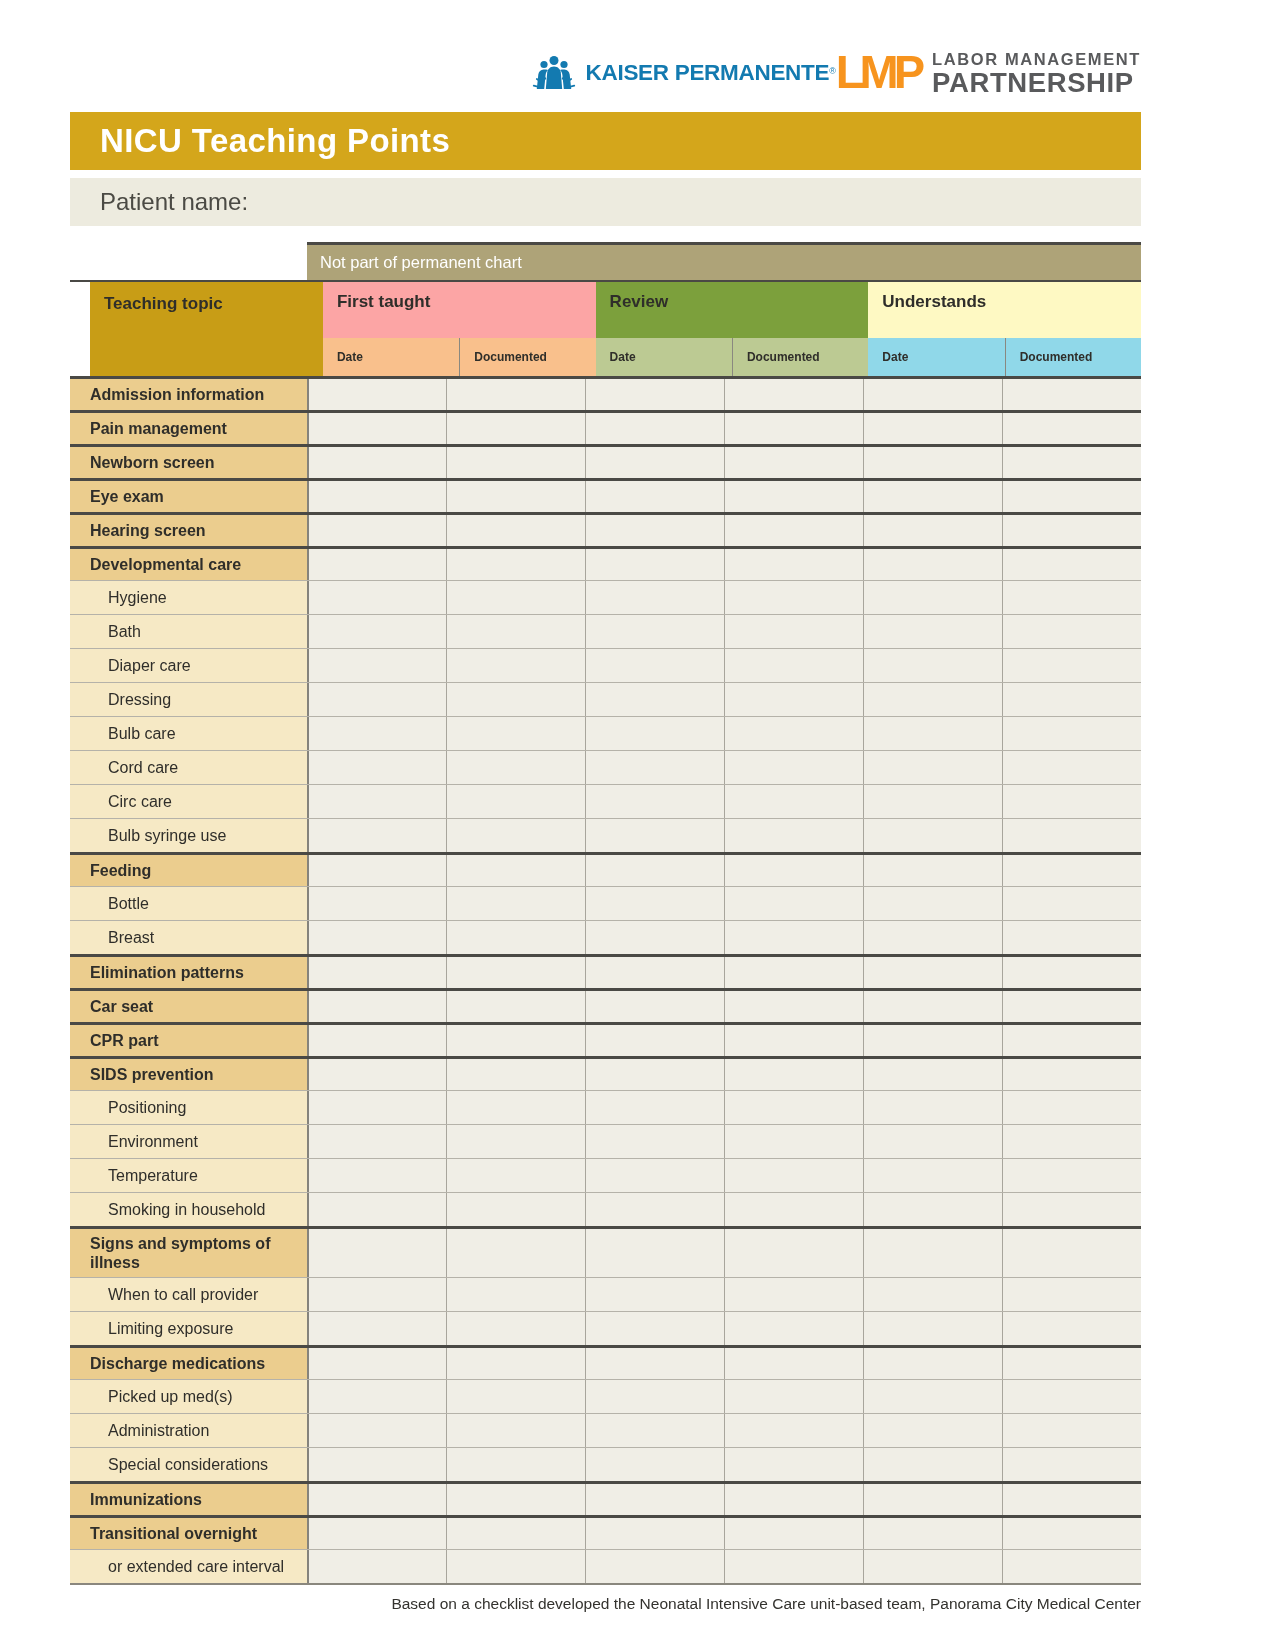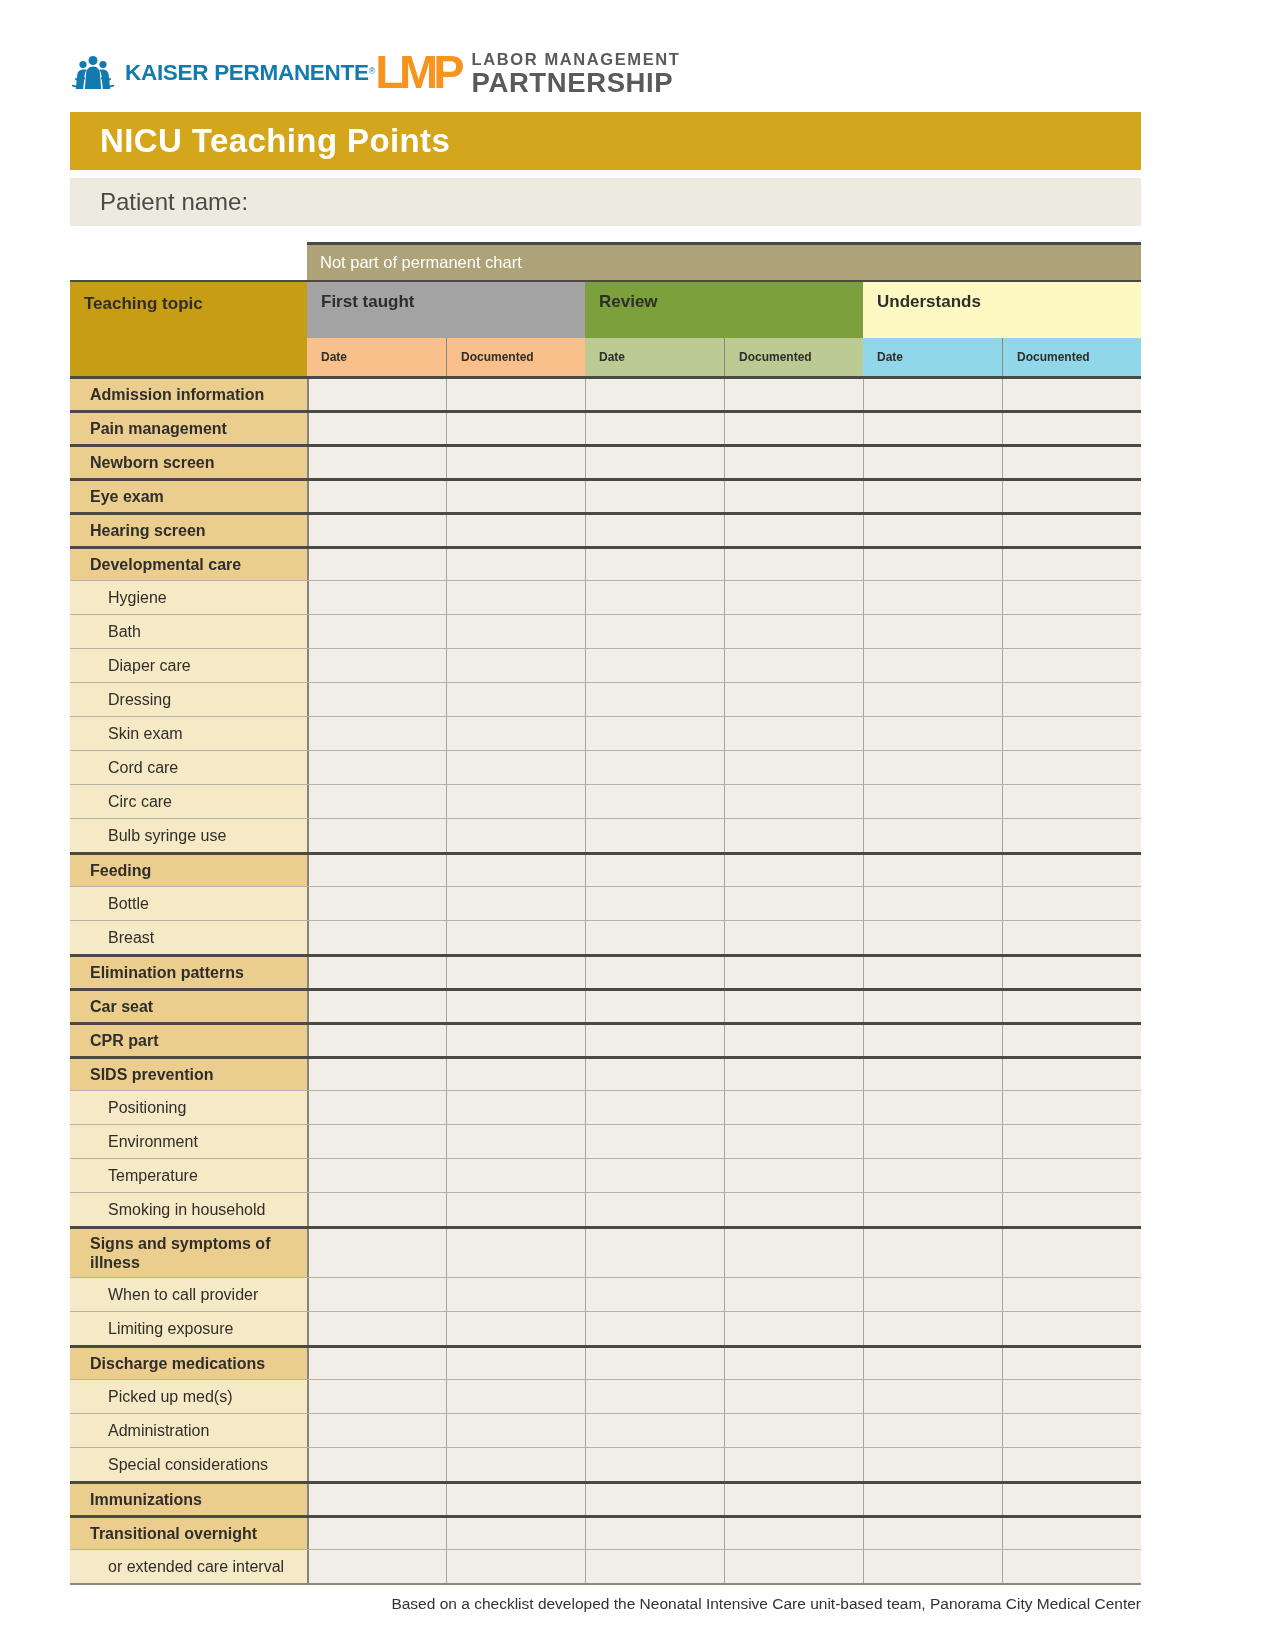--- a/index.html
+++ b/index.html
@@ -2,21 +2,21 @@
 <html><head>
 <meta charset="utf-8">
 <style>
   * { margin:0; padding:0; box-sizing:border-box; }
   html,body { background:#ffffff; }
   body { font-family:"Liberation Sans", sans-serif; color:#2f2e2a; }
   .page { position:relative; width:1275px; height:1650px; background:#ffffff; overflow:hidden; }
   .content { position:absolute; left:70px; top:45px; width:1071px; }
 
   
-  .logos { height:56px; display:flex; justify-content:flex-start; align-items:center; }
+  .logos { height:56px; display:flex; justify-content:flex-end; align-items:center; }
   .kp-logo { display:flex; align-items:center; gap:9px; }
   .kp-word { color:#137ab0; font-size:22.5px; font-weight:bold; letter-spacing:-0.3px; white-space:nowrap; }
   .kp-reg { color:#137ab0; font-size:9px; vertical-align:super; }
   .lmp-logo { display:flex; align-items:flex-start; gap:12px; }
   .lmp-mono { color:#f7941e; font-size:47px; line-height:0.92; font-weight:800; letter-spacing:-5px; font-stretch:condensed; }
   .lmp-text { display:flex; flex-direction:column; justify-content:center; color:#595a5c; }
   .lmp-line1 { font-size:16.5px; font-weight:bold; letter-spacing:1.6px; line-height:1.15; }
   .lmp-line2 { font-size:27.5px; font-weight:bold; letter-spacing:0.6px; line-height:1.0; }
 
   
@@ -25,21 +25,21 @@
                display:flex; align-items:center; padding-left:30px; }
   .patient-bar { margin-top:8px; height:48px; background:#edebdf; color:#4b4a44;
                  font-size:24px; display:flex; align-items:center; padding-left:30px; }
 
   
   .banner { margin-top:16px; margin-left:237px; height:38px; background:#aea378;
             border-top:3px solid #4a4945; color:#ffffff; font-size:16.5px;
             display:flex; align-items:center; padding-left:13px; }
   .header-row { display:flex; border-top:2px solid #4a4945; }
   .topic-head { width:237px; background:#c89d16; font-size:17px; font-weight:bold;
-                padding:12px 8px 0 14px; }
+                padding:12px 8px 0 14px;margin-left:20px; }
   .group { width:278px; display:flex; flex-direction:column; }
   .group-header { height:56px; padding:10px 8px 0 14px; font-size:17px; font-weight:bold; }
   .group-sub { height:38px; display:flex; }
   .subcell { width:50%; display:flex; align-items:center; padding-left:14px;
              font-size:12px; font-weight:bold; }
   .subcell + .subcell { border-left:1.5px solid #8a8880; }
 
   .tbody { border-bottom:2px solid #8a877e; }
   .trow { display:flex; min-height:34px; }
   .trow.main { border-top:3px solid #4a4945; }
@@ -99,21 +99,21 @@
     <div class="patient-bar">
       <span>Patient name:</span>
     </div>
 
     <div class="banner">Not part of permanent chart</div>
 
     <div class="header-row">
       <div class="topic-head">Teaching topic</div>
 
       <div class="group">
-        <div class="group-header" style="background: #a3a3a3;">
+        <div class="group-header" style="background: #fca5a5;">
           <span>First taught</span>
         </div>
         <div class="group-sub">
           <div class="subcell" style="background: rgb(249, 192, 140);">
               <span>Date</span>
             </div>
           <div class="subcell" style="background: rgb(249, 192, 140);">
               <span>Documented</span>
             </div>
         </div>
@@ -243,21 +243,21 @@
     <div class="c topic">Dressing</div>
     <div class="c field first"></div>
     <div class="c field"></div>
     <div class="c field"></div>
     <div class="c field"></div>
     <div class="c field"></div>
     <div class="c field"></div>
   </div>
 
   <div class="trow sub">
-    <div class="c topic">Skin exam</div>
+    <div class="c topic">Bulb care</div>
     <div class="c field first"></div>
     <div class="c field"></div>
     <div class="c field"></div>
     <div class="c field"></div>
     <div class="c field"></div>
     <div class="c field"></div>
   </div>
 
   <div class="trow sub">
     <div class="c topic">Cord care</div>

